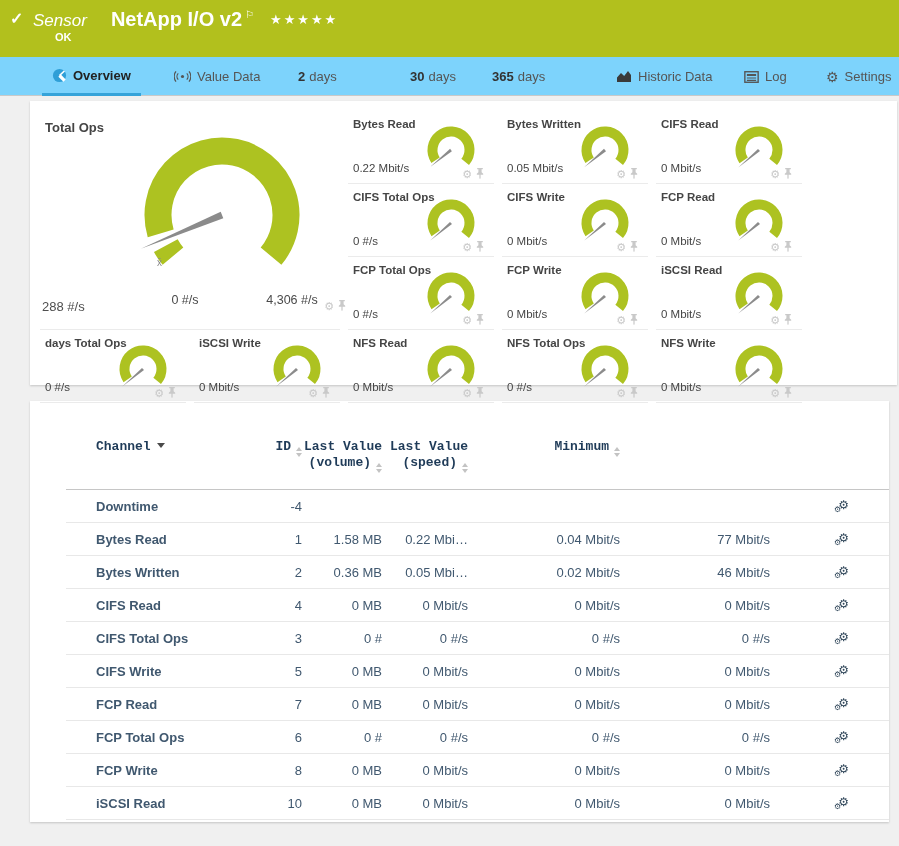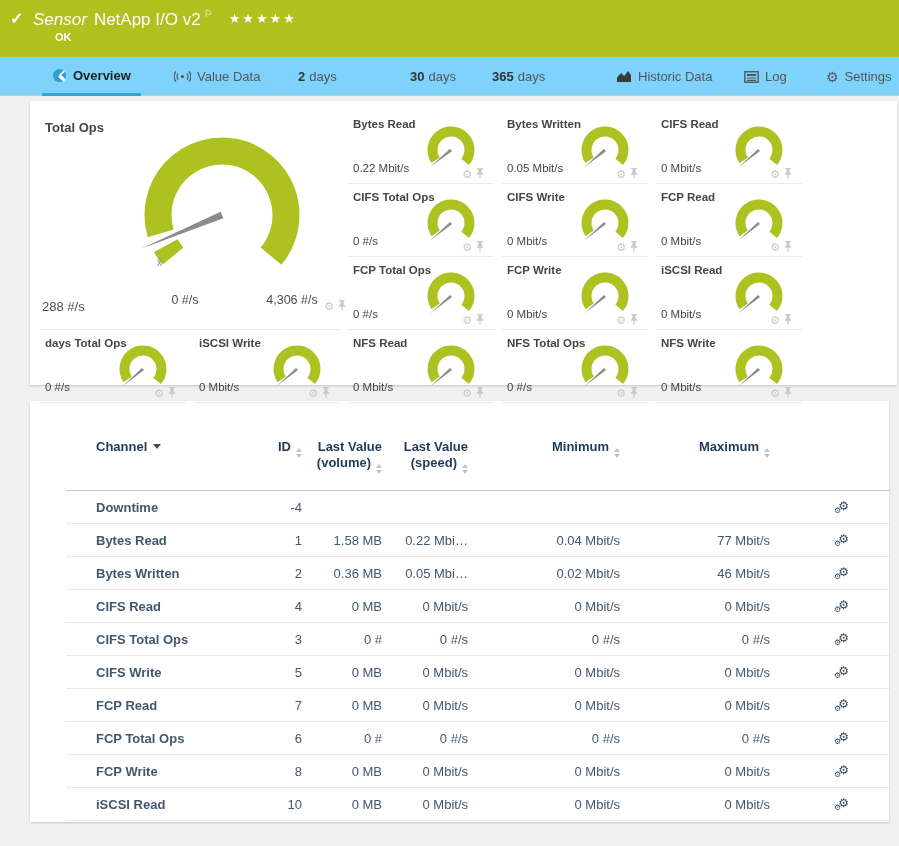--- a/index.html
+++ b/index.html
@@ -4,21 +4,21 @@
 <style>
   * { margin:0; padding:0; box-sizing:border-box; }
   html,body { width:899px; height:846px; overflow:hidden; background:#f0f0f0;
     font-family:"Liberation Sans", sans-serif; }
 
   
   .topbar { position:relative; height:57px; background:#b2c01d; color:#fff; }
   .topbar .check { position:absolute; left:10px; top:9px; font-size:16px; font-weight:bold; }
   .title-line { position:absolute; left:33px; top:8px; white-space:nowrap; }
   .sensor-type { font-style:italic; font-size:17px; }
-  .sensor-title { font-weight:normal; font-size:17px; margin-left:7px; }
+  .sensor-title { font-weight:bold; font-size:20px; margin-left:24px; }
   .flag { font-size:10px; vertical-align:8px; margin-left:3px; }
   .stars { font-size:13px; letter-spacing:2px; margin-left:16px; vertical-align:2px; cursor:pointer; }
   .status-ok { position:absolute; left:55px; top:31px; font-size:11px; font-weight:bold; }
 
   
   .tabs { position:relative; height:39px; background:#7dd3fc; border-bottom:1px solid #c9c9c9; }
   .tab { position:absolute; top:0; height:39px; display:flex; align-items:center;
     font-size:13px; color:#555; cursor:pointer; padding:0 10px; white-space:nowrap; }
   .tab .ticon { display:inline-flex; margin-right:6px; align-items:center; }
   .tab b { color:#333; margin-right:4px; }
@@ -50,21 +50,21 @@
   .big-min { left:145px; } .big-max { left:252px; }
   .avg-marker { position:absolute; left:117px; top:146px; font-size:10px; color:#8a8a8a; }
   .big .gicons { bottom:14px; right:-6px; }
 
   
   .table-panel { margin-top:16px; margin-right:8px; height:421px; overflow:hidden;
     padding:0 0 0 36px; }
   .thead, .tr { display:grid; grid-template-columns:176px 60px 80px 86px 152px 150px 1fr; }
   .thead { padding-top:38px; padding-bottom:16px; border-bottom:1px solid #c6c6c6;
     font-size:13px; font-weight:bold; color:#1f3b58; line-height:16px; }
-  .th { cursor:pointer; }
+  .th { cursor:pointer;font-family:Liberation Mono, monospace; }
   .th.num, .td.num { text-align:right; }
   .th.c0 { padding-left:30px; text-align:left; }
   .tr { height:33px; align-items:center; border-bottom:1px solid #e8e8e8;
     font-size:13px; color:#40586f; }
   .td.c0 { padding-left:30px;font-weight:bold; }
   .td.c6 { padding-left:64px; }
   .tri-up, .tri-down { width:0; height:0; border-left:3.5px solid transparent;
     border-right:3.5px solid transparent; }
   .tri-up { border-bottom:4px solid #c3c3c3; margin-bottom:2px; }
   .tri-down { border-top:4px solid #c3c3c3; }
@@ -384,24 +384,20 @@
             <i class="tri-down"></i>
           </span></div>
         <div class="th c3 num"><span>Last Value</span><br><span>(speed)</span><span class="sort-both">
             <i class="tri-up"></i>
             <i class="tri-down"></i>
           </span></div>
         <div class="th c4 num"><span>Minimum</span><span class="sort-both">
             <i class="tri-up"></i>
             <i class="tri-down"></i>
           </span></div>
-        <div class="th c5 num"><span>Maximum</span><span class="sort-both">
-            <i class="tri-up"></i>
-            <i class="tri-down"></i>
-          </span></div>
         <div></div>
       </div>
     <div id="tbody">
         <div class="tr">
           <div class="td c0">Downtime</div>
           <div class="td c1 num">-4</div>
           <div class="td c2 num"></div>
           <div class="td c3 num"></div>
           <div class="td c4 num"></div>
           <div class="td c5 num"></div>

